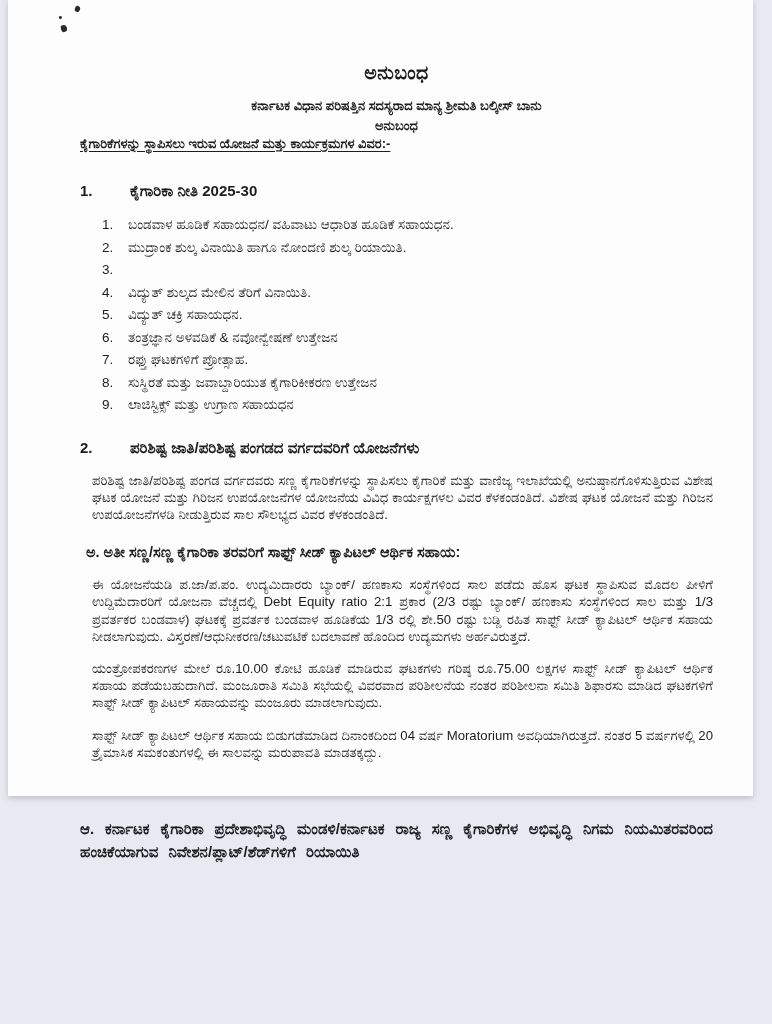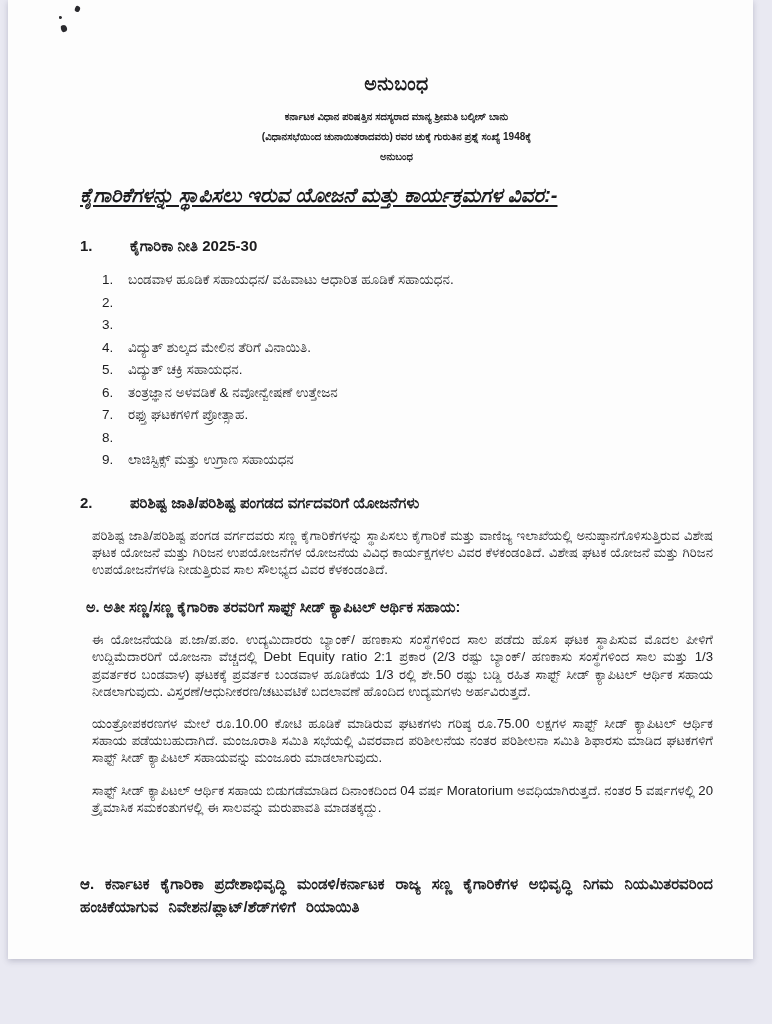--- a/index.html
+++ b/index.html
@@ -7,53 +7,51 @@
     width: 772px; height: 1024px;
     background: #e9e9f2;
     font-family: "Liberation Sans", "DejaVu Sans", sans-serif;
     color: #1d1d1f;
     position: relative;
     overflow: hidden;
   }
   .paper {
     position: absolute;
     left: 8px; top: 0;
-    width: 745px; height: 959px;
+    width: 745px; height: 796px;
     background: #fdfdfd;
     box-shadow: 0 2px 6px rgba(60,60,90,0.25);
     box-sizing: border-box;
-    padding: 15px 40px 0 72px;
+    padding: 4px 40px 0 72px;
   }
   
   .speck { position: absolute; background: #2a2a2e; border-radius: 40% 60% 55% 45%; }
   .speck.s1 { left: 67px; top: 6px;  width: 5px; height: 6px; transform: rotate(25deg); }
   .speck.s2 { left: 51px; top: 16px; width: 3px; height: 3px; }
   .speck.s3 { left: 53px; top: 25px; width: 6px; height: 7px; transform: rotate(-15deg); }
 
   .doc-title {
     margin-top: 58px;
     text-align: center;
     font-size: 19px;
     font-weight: bold;
     letter-spacing: 0.5px;
   }
   .doc-header {
     margin-top: 12px;
     text-align: center;
     font-weight: bold;
-    font-size: 10px;
+    font-size: 13px;
     line-height: 20px;
   }
   .subject {
-    margin-top: 17px;
     font-weight: bold;
-    font-size: 20px;
+    font-size: 13px;
     text-decoration: underline;
     text-underline-offset: 3px;
-    font-style: italic;
   }
   .section-head {
     display: flex;
     font-weight: bold;
     font-size: 15px;
   }
   .section-head .sec-num { width: 50px; flex: 0 0 50px; }
   .sec1-head { margin-top: 30px; }
   .sec2-head { margin-top: 22px; }
 
@@ -91,38 +89,38 @@
 <div class="paper">
 
   <span class="speck s1"></span>
   <span class="speck s2"></span>
   <span class="speck s3"></span>
 
   <div class="doc-title">ಅನುಬಂಧ</div>
 
   <div class="doc-header">
     <div>ಕರ್ನಾಟಕ ವಿಧಾನ ಪರಿಷತ್ತಿನ ಸದಸ್ಯರಾದ  ಮಾನ್ಯ ಶ್ರೀಮತಿ ಬಲ್ಕೀಸ್ ಬಾನು</div>
-    <div>(ವಿಧಾನಸಭೆಯಿಂದ ಚುನಾಯಿತರಾದವರು) ರವರ ಚುಕ್ಕೆ ಗುರುತಿನ ಪ್ರಶ್ನೆ ಸಂಖ್ಯೆ 1948ಕ್ಕೆ</div>
     <div>ಅನುಬಂಧ</div>
   </div>
 
   <div class="subject">ಕೈಗಾರಿಕೆಗಳನ್ನು ಸ್ಥಾಪಿಸಲು ಇರುವ ಯೋಜನೆ ಮತ್ತು ಕಾರ್ಯಕ್ರಮಗಳ ವಿವರ:-</div>
 
   <div class="section-head sec1-head">
     <span class="sec-num">1.</span>
     <span>ಕೈಗಾರಿಕಾ ನೀತಿ 2025-30</span>
   </div>
 
   <div class="policy-list">
     <div class="policy-item">
       <span class="li-num">1.</span>
       <span>ಬಂಡವಾಳ ಹೂಡಿಕೆ ಸಹಾಯಧನ/ ವಹಿವಾಟು  ಆಧಾರಿತ ಹೂಡಿಕೆ ಸಹಾಯಧನ.</span>
     </div>
     <div class="policy-item">
       <span class="li-num">2.</span>
+      <span>ಮುದ್ರಾಂಕ ಶುಲ್ಕ ವಿನಾಯಿತಿ ಹಾಗೂ ನೋಂದಣಿ ಶುಲ್ಕ ರಿಯಾಯಿತಿ.</span>
     </div>
     <div class="policy-item">
       <span class="li-num">3.</span>
     </div>
     <div class="policy-item">
       <span class="li-num">4.</span>
       <span>ವಿದ್ಯುತ್ ಶುಲ್ಕದ ಮೇಲಿನ ತೆರಿಗೆ ವಿನಾಯಿತಿ.</span>
     </div>
     <div class="policy-item">
       <span class="li-num">5.</span>
@@ -131,20 +129,21 @@
     <div class="policy-item">
       <span class="li-num">6.</span>
       <span>ತಂತ್ರಜ್ಞಾನ ಅಳವಡಿಕೆ &amp; ನವೋನ್ವೇಷಣೆ ಉತ್ತೇಜನ</span>
     </div>
     <div class="policy-item">
       <span class="li-num">7.</span>
       <span>ರಫ್ತು ಘಟಕಗಳಿಗೆ ಪ್ರೋತ್ಸಾಹ.</span>
     </div>
     <div class="policy-item">
       <span class="li-num">8.</span>
+      <span>ಸುಸ್ಥಿರತೆ ಮತ್ತು ಜವಾಬ್ದಾರಿಯುತ ಕೈಗಾರಿಕೀಕರಣ  ಉತ್ತೇಜನ</span>
     </div>
     <div class="policy-item">
       <span class="li-num">9.</span>
       <span>ಲಾಜಿಸ್ಟಿಕ್ಸ್ ಮತ್ತು ಉಗ್ರಾಣ ಸಹಾಯಧನ</span>
     </div>
   </div>
 
   <div class="section-head sec2-head">
     <span class="sec-num">2.</span>
     <span>ಪರಿಶಿಷ್ಟ ಜಾತಿ/ಪರಿಶಿಷ್ಟ ಪಂಗಡದ ವರ್ಗದವರಿಗೆ ಯೋಜನೆಗಳು</span>

